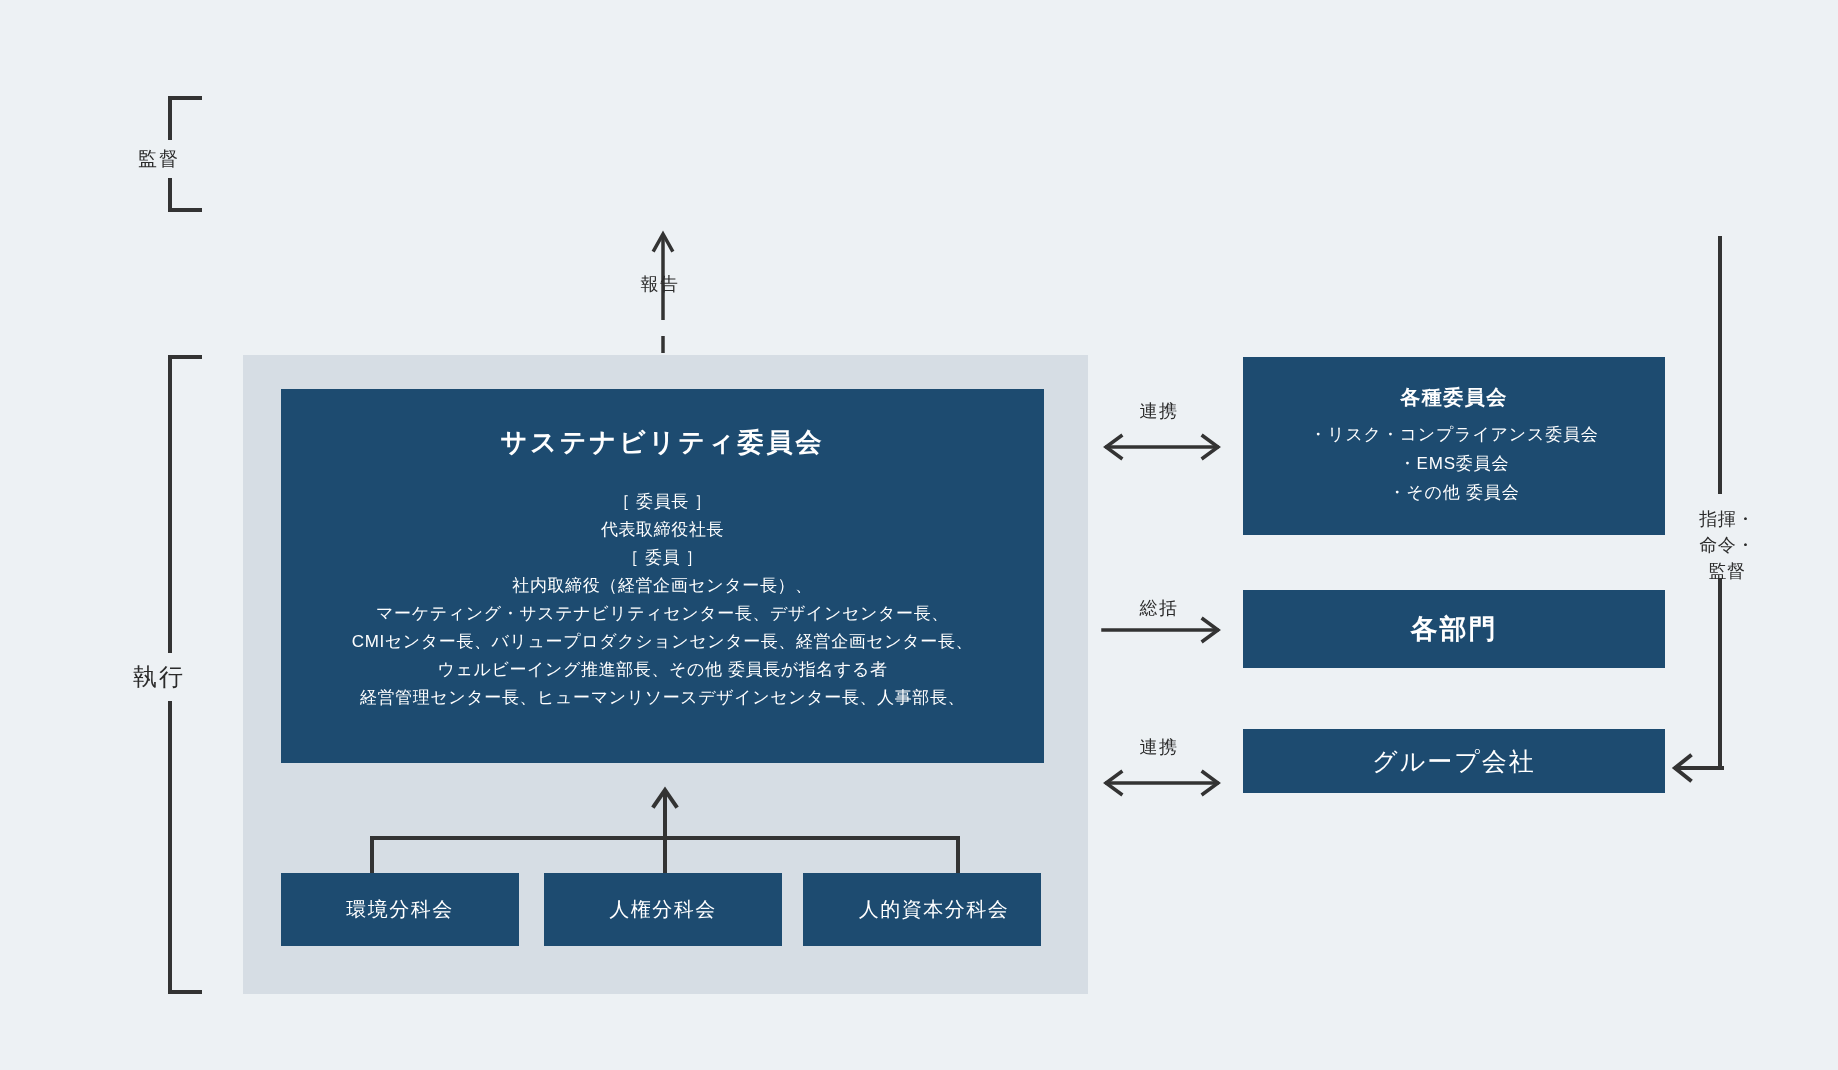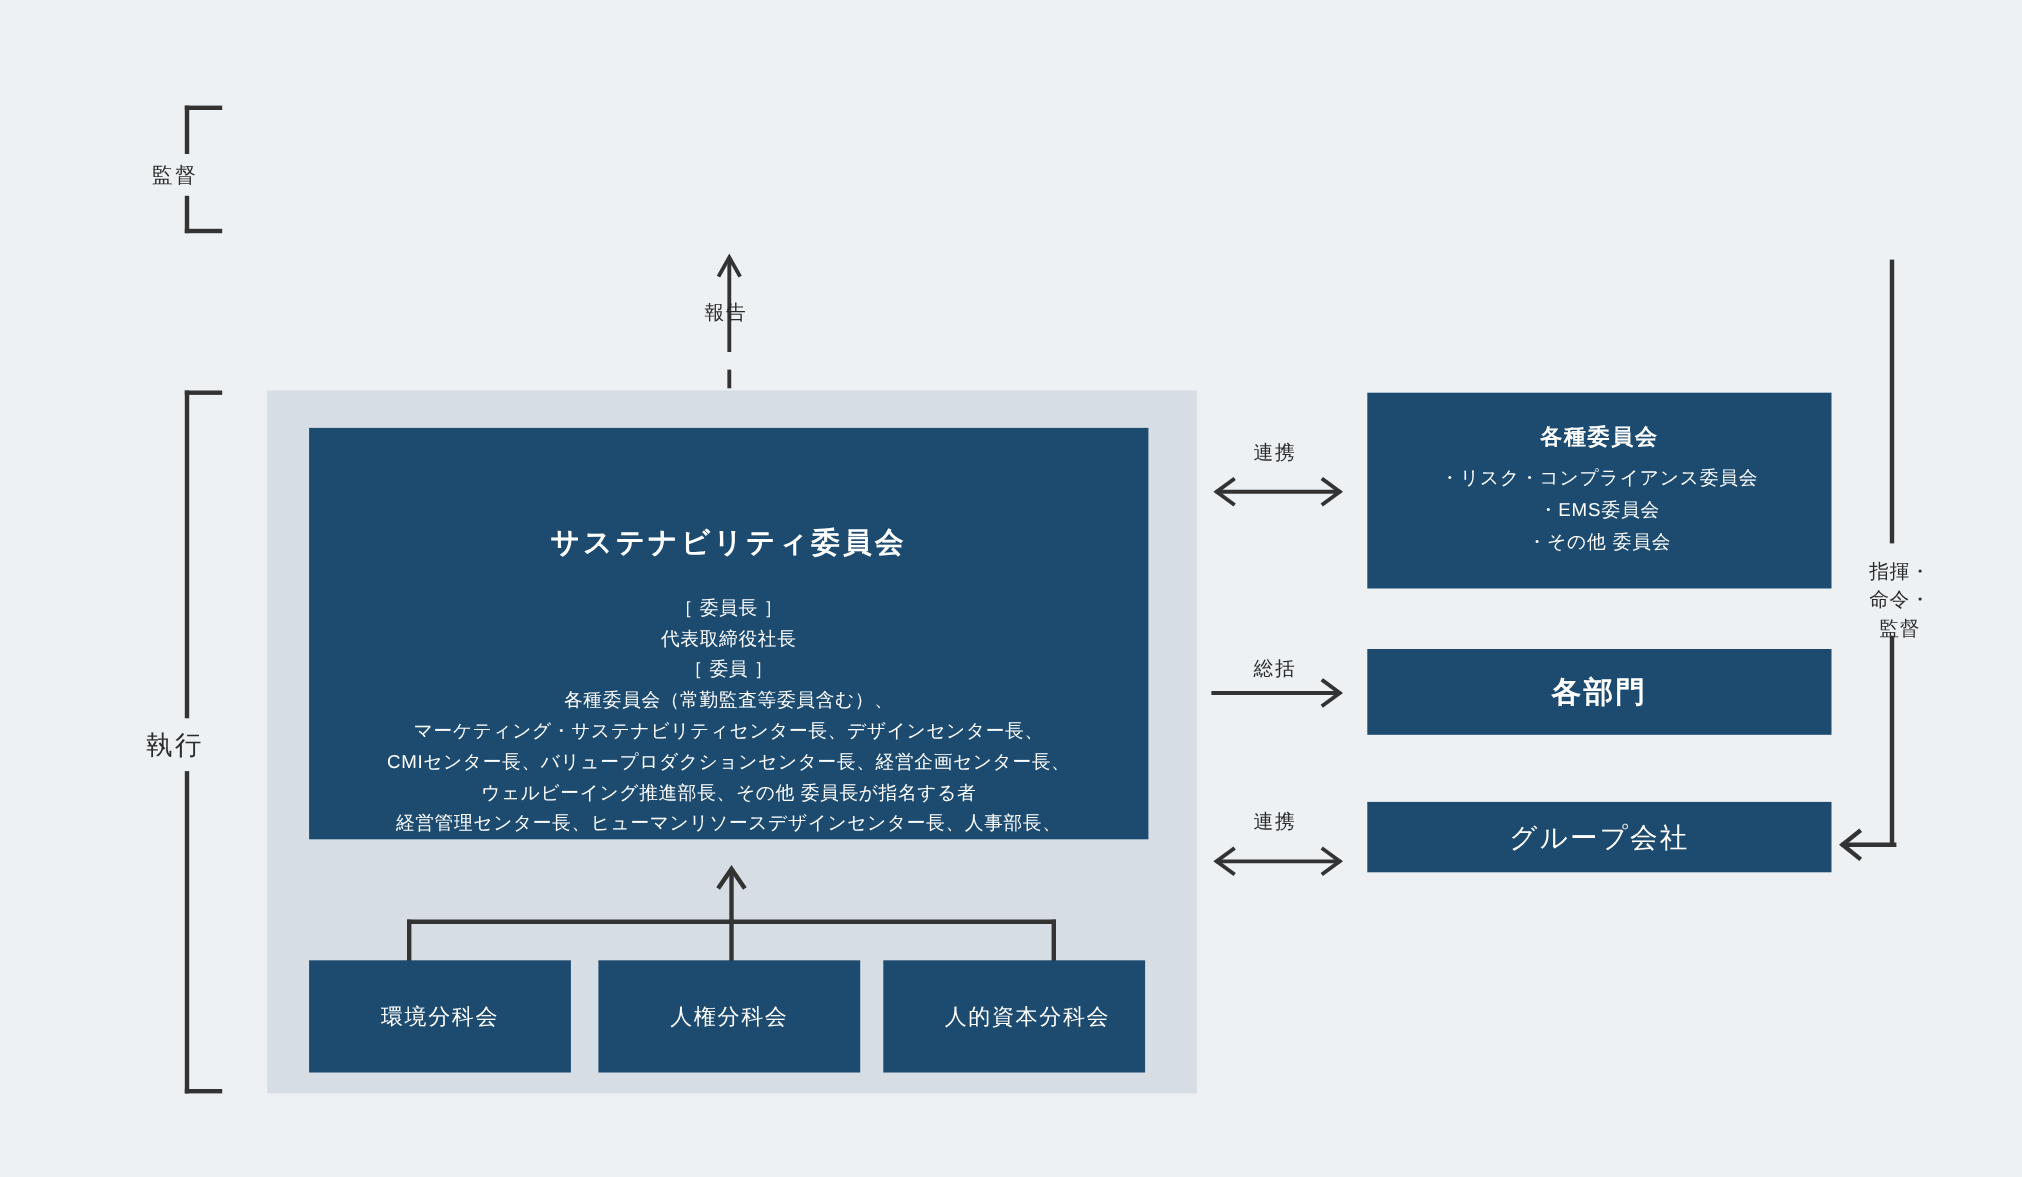--- a/index.html
+++ b/index.html
@@ -74,40 +74,40 @@
     top: 355px;
     width: 845px;
     height: 639px;
   }
 
   #committee-box {
     left: 281px;
     top: 389px;
     width: 763px;
     height: 374px;
-    justify-content: flex-end;
+    justify-content: flex-start;
     padding-top: 36px;
   }
   #committee-title {
     font-size: 26px;
     font-weight: 600;
     letter-spacing: 3px;
     margin-bottom: 28px;
   }
   .committee-line {
     font-size: 17px;
     line-height: 1.65;
     letter-spacing: 0.6px;
     white-space: nowrap;
   }
 
   .sub-box {
     top: 873px;
     width: 238px;
-    height: 102px;
+    height: 73px;
     font-size: 20px;
     letter-spacing: 1.5px;
   }
   #sub-box-0 { left: 281px; }
   #sub-box-1 { left: 544px; }
   #sub-box-2 { left: 803px; }
 
   #committees-box {
     left: 1243px;
     top: 357px;
@@ -187,21 +187,21 @@
   <div class="line" style="left:168px; top:990px; width:34px; height:4px;"></div>
   <div class="label" id="label-shikkou" style="background:#edf1f4; padding:8px 0;">執行</div>
 
   <div class="panel" id="exec-panel" style="background: rgb(214, 221, 228);"></div>
 
   <div class="box" id="committee-box" style="background: rgb(29, 75, 112); color: rgb(255, 255, 255);">
     <div id="committee-title">サステナビリティ委員会</div>
     <div class="committee-line">［ 委員長 ］</div>
     <div class="committee-line">代表取締役社長</div>
     <div class="committee-line">［ 委員 ］</div>
-    <div class="committee-line">各種委員会（常勤監査等委員含む）、</div>
+    <div class="committee-line">社内取締役（経営企画センター長）、</div>
     <div class="committee-line">マーケティング・サステナビリティセンター長、デザインセンター長、</div>
     <div class="committee-line">CMIセンター長、バリュープロダクションセンター長、経営企画センター長、</div>
     <div class="committee-line">ウェルビーイング推進部長、その他 委員長が指名する者</div>
     <div class="committee-line">経営管理センター長、ヒューマンリソースデザインセンター長、人事部長、</div>
   </div>
 
   <svg class="arrow" style="left:370px; top:778px;" width="590" height="100" viewBox="0 0 590 100">
     <g stroke="#333333" stroke-width="4" fill="none" stroke-linecap="square">
 
       <line x1="2" y1="60" x2="588" y2="60"></line>

